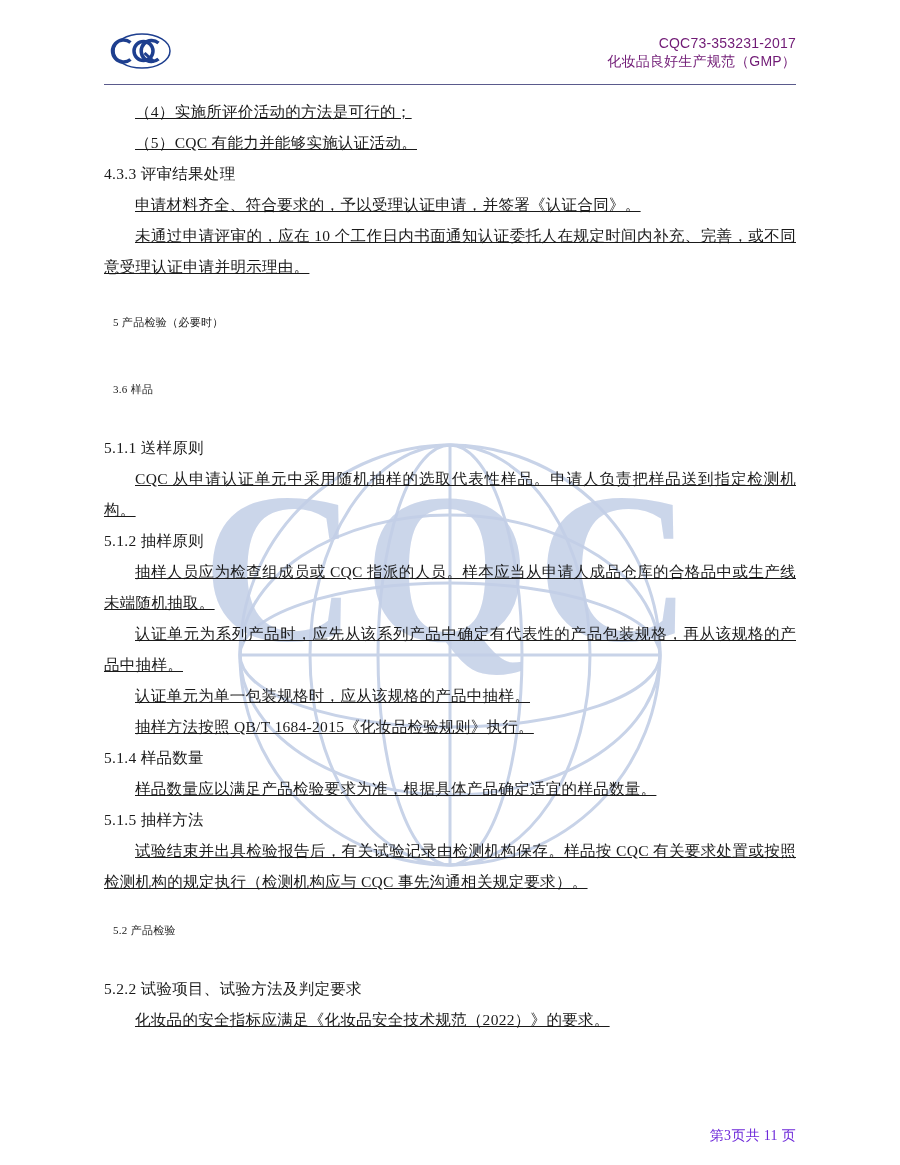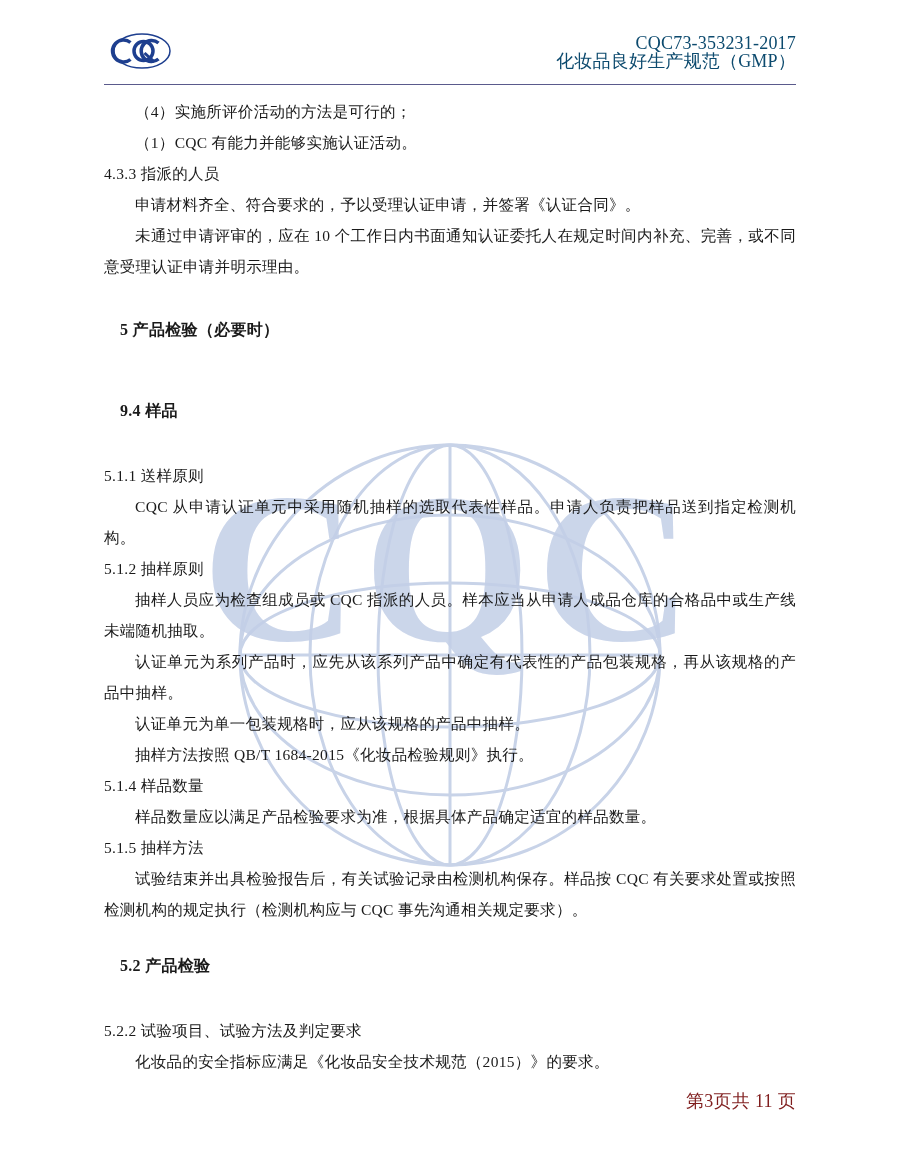--- a/index.html
+++ b/index.html
@@ -42,24 +42,24 @@
     left: 0px;
     top: 4px;
     width: 76px;
     height: 42px;
   }
   .header-right {
     position: absolute;
     right: 0;
     top: 8px;
     text-align: right;
-    font-family: Liberation Serif, serif;
-    font-size: 18px;
+    font-family: Liberation Sans, sans-serif;
+    font-size: 14px;
     line-height: 18px;
-    color: #0c4a6e;
+    color: #701a75;
   }
   .header-right .line1 { letter-spacing: 0.2px; }
   .header-right .line2 { letter-spacing: 0.2px; text-align: center; }
   .header-rule {
     position: absolute;
     left: 104px;
     top: 84px;
     width: 692px;
     height: 0;
     border-top: 1px solid #5a5a8c;
@@ -74,38 +74,38 @@
     width: 692px;
     z-index: 1;
   }
   .p {
     font-size: 15.5px;
     line-height: 31px;
     margin: 0;
     text-align: justify;
     letter-spacing: 0.3px;
   }
-  .indent2 { text-indent: 2em; }
+  .indent2 { text-indent: 2em; text-decoration: underline; }
   .heading {
-    font-size: 16px;
+    font-size: 11px;
     line-height: 31px;
-    font-weight: bold;
-    margin: 16px;
+    font-weight: normal;
+    margin: 9px;
     letter-spacing: 0.3px;
   }
   .gap-sm { height: 9px; }
   .gap-md { height: 16px; }
 
   
   .footer {
     position: absolute;
     right: 104px;
-    bottom: 52px;
-    font-size: 18px;
-    color: #7f1d1d;
+    bottom: 20px;
+    font-size: 14px;
+    color: #6d28d9;
     z-index: 2;
     letter-spacing: 0.3px;
   }
 </style>
 </head>
 <body>
 
 <div class="page">
 
   <svg class="watermark" viewBox="0 0 900 1165" xmlns="http://www.w3.org/2000/svg">
@@ -133,45 +133,45 @@
     </svg>
     <div class="header-right">
       <div class="line1">CQC73-353231-2017</div>
       <div class="line2">化妆品良好生产规范（GMP）</div>
     </div>
   </div>
   <div class="header-rule"></div>
 
   <div class="content" id="body-root">
       <p class="p indent2">（4）实施所评价活动的方法是可行的；</p>
-      <p class="p indent2">（1）CQC 有能力并能够实施认证活动。</p>
-      <p class="p">4.3.3 指派的人员</p>
+      <p class="p indent2">（5）CQC 有能力并能够实施认证活动。</p>
+      <p class="p">4.3.3 评审结果处理</p>
       <p class="p indent2">申请材料齐全、符合要求的，予以受理认证申请，并签署《认证合同》。</p>
       <p class="p indent2">未通过申请评审的，应在 10 个工作日内书面通知认证委托人在规定时间内补充、完善，或不同意受理认证申请并明示理由。</p>
       <div class="gap-md"></div>
       <p class="heading">5 产品检验（必要时）</p>
       <div class="gap-sm"></div>
       <div class="gap-sm"></div>
-      <p class="heading">9.4 样品</p>
+      <p class="heading">3.6 样品</p>
       <div class="gap-sm"></div>
       <div class="gap-sm"></div>
       <p class="p">5.1.1 送样原则</p>
       <p class="p indent2">CQC 从申请认证单元中采用随机抽样的选取代表性样品。申请人负责把样品送到指定检测机构。</p>
       <p class="p">5.1.2 抽样原则</p>
       <p class="p indent2">抽样人员应为检查组成员或 CQC 指派的人员。样本应当从申请人成品仓库的合格品中或生产线未端随机抽取。</p>
       <p class="p indent2">认证单元为系列产品时，应先从该系列产品中确定有代表性的产品包装规格，再从该规格的产品中抽样。</p>
       <p class="p indent2">认证单元为单一包装规格时，应从该规格的产品中抽样。</p>
       <p class="p indent2">抽样方法按照 QB/T 1684-2015《化妆品检验规则》执行。</p>
       <p class="p">5.1.4 样品数量</p>
       <p class="p indent2">样品数量应以满足产品检验要求为准，根据具体产品确定适宜的样品数量。</p>
       <p class="p">5.1.5 抽样方法</p>
       <p class="p indent2">试验结束并出具检验报告后，有关试验记录由检测机构保存。样品按 CQC 有关要求处置或按照检测机构的规定执行（检测机构应与 CQC 事先沟通相关规定要求）。</p>
       <div class="gap-sm"></div>
       <p class="heading">5.2 产品检验</p>
       <div class="gap-sm"></div>
       <div class="gap-sm"></div>
       <p class="p">5.2.2 试验项目、试验方法及判定要求</p>
-      <p class="p indent2">化妆品的安全指标应满足《化妆品安全技术规范（2015）》的要求。</p>
+      <p class="p indent2">化妆品的安全指标应满足《化妆品安全技术规范（2022）》的要求。</p>
     </div>
 
   <div class="footer">第3页共 11 页</div>
 
 </div>
 
 </body></html>

